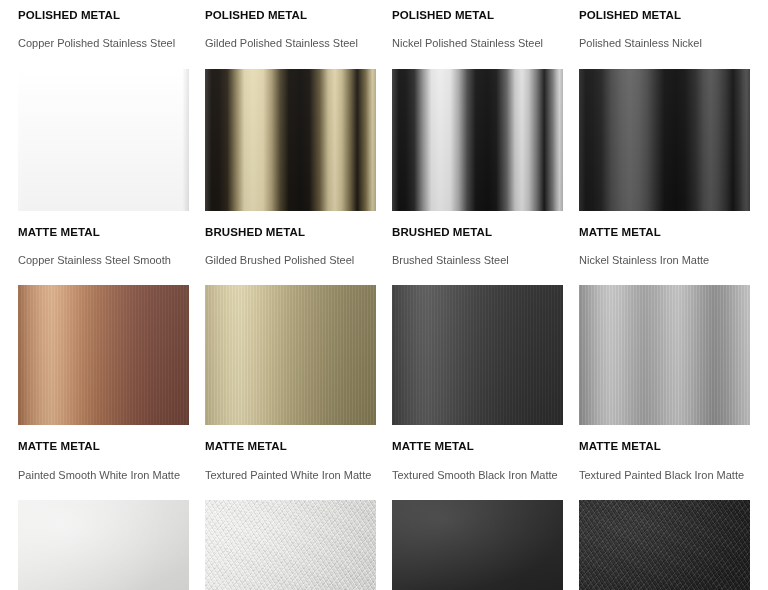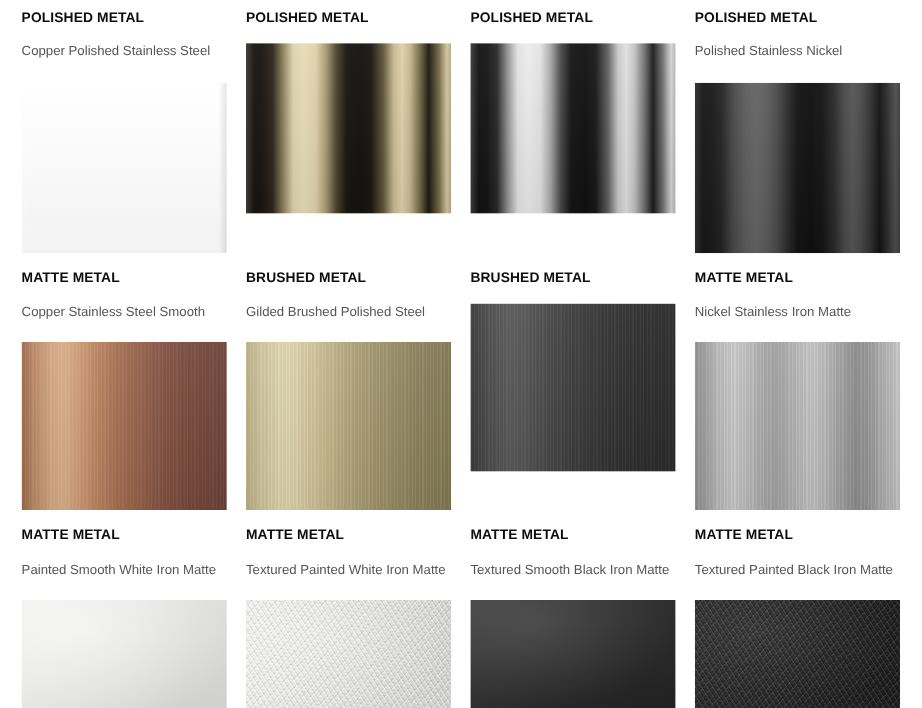--- a/index.html
+++ b/index.html
@@ -280,28 +280,30 @@
       <div class="cell-category">POLISHED METAL</div>
       <div class="cell-name">Copper Polished Stainless Steel</div>
       <div class="swatch pol-copper">
         <div class="swatch-base"></div>
         <div class="swatch-overlay"></div>
       </div>
     </div>
 
     <div class="cell">
       <div class="cell-category">POLISHED METAL</div>
+      <div class="cell-name">Gilded Polished Stainless Steel</div>
       <div class="swatch pol-gilded">
         <div class="swatch-base"></div>
         <div class="swatch-overlay"></div>
       </div>
     </div>
 
     <div class="cell">
       <div class="cell-category">POLISHED METAL</div>
+      <div class="cell-name">Nickel Polished Stainless Steel</div>
       <div class="swatch pol-nickel">
         <div class="swatch-base"></div>
         <div class="swatch-overlay"></div>
       </div>
     </div>
 
     <div class="cell">
       <div class="cell-category">POLISHED METAL</div>
       <div class="cell-name">Polished Stainless Nickel</div>
       <div class="swatch pol-steel">
@@ -327,20 +329,21 @@
       <div class="cell-category">BRUSHED METAL</div>
       <div class="cell-name">Gilded Brushed Polished Steel</div>
       <div class="swatch bru-gilded">
         <div class="swatch-base"></div>
         <div class="swatch-overlay"></div>
       </div>
     </div>
 
     <div class="cell">
       <div class="cell-category">BRUSHED METAL</div>
+      <div class="cell-name">Brushed Stainless Steel</div>
       <div class="swatch bru-steel">
         <div class="swatch-base"></div>
         <div class="swatch-overlay"></div>
       </div>
     </div>
 
     <div class="cell">
       <div class="cell-category">MATTE METAL</div>
       <div class="cell-name">Nickel Stainless Iron Matte</div>
       <div class="swatch mat-nickel">

